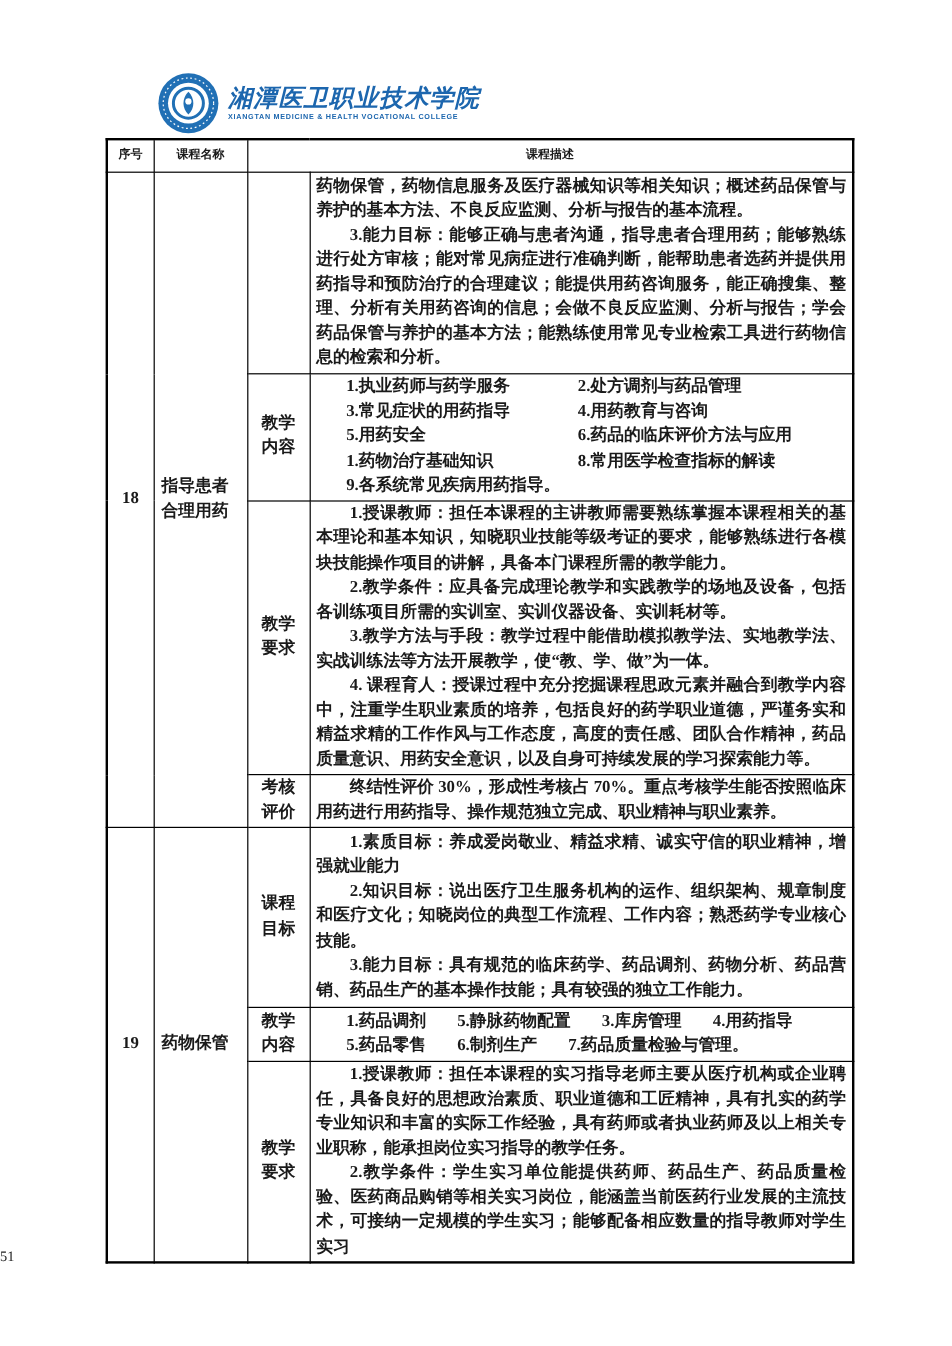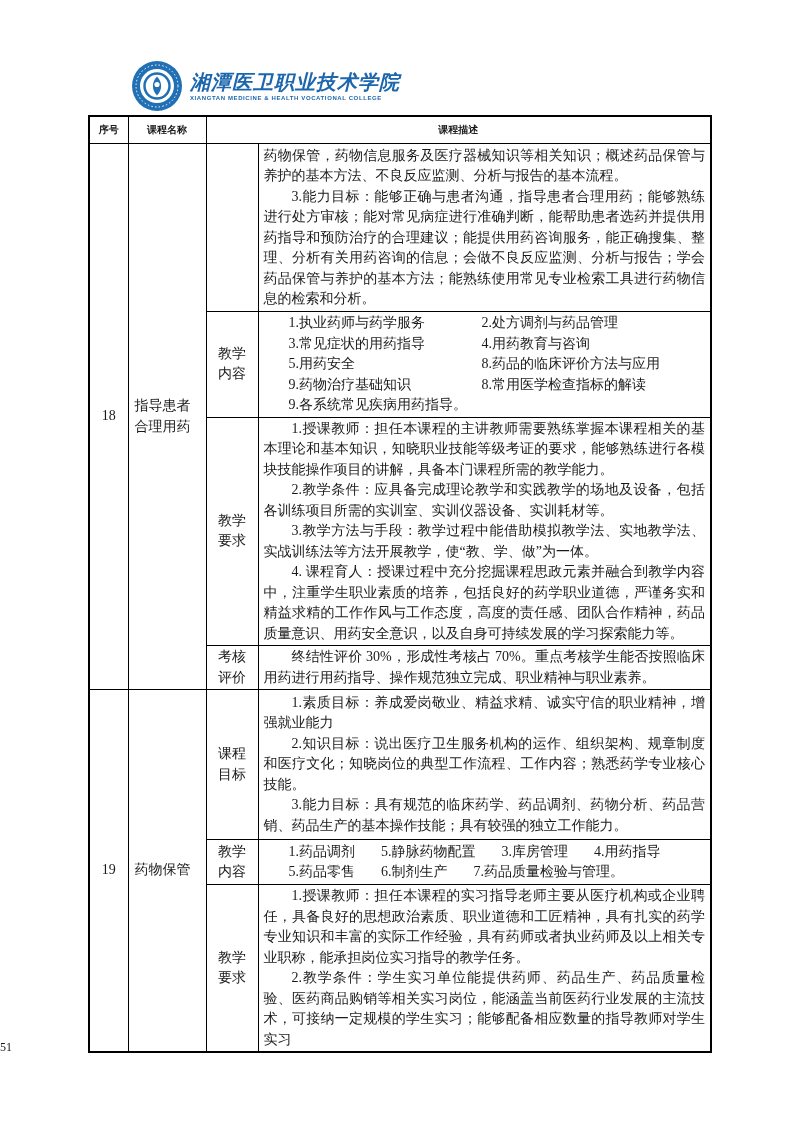--- a/index.html
+++ b/index.html
@@ -22,20 +22,21 @@
   }
   
   .course-table{
     position:absolute;left:88px;top:115px;width:622px;
     border-collapse:collapse;table-layout:fixed;
     font-size:14px;
   }
   .course-table td{
     border:1px solid #000;vertical-align:middle;padding:0;
     line-height:20.5px;
+    font-weight:bold;
   }
   .course-table{border:2px solid #000;}
   td.head{
     height:26px;text-align:center;font-weight:bold;font-size:10px;
     line-height:26px;
   }
   td.num{text-align:center;}
   td.cname{text-align:left;padding:0 6px;}
   td.lbl{text-align:center;}
   td.lbl .lbl-inner{display:inline-block;width:2em;line-height:20.5px;text-align:center;}
@@ -93,22 +94,22 @@
     <td class="content">
       <p>药物保管，药物信息服务及医疗器械知识等相关知识；概述药品保管与养护的基本方法、不良反应监测、分析与报告的基本流程。</p>
       <p class="ind">3.能力目标：能够正确与患者沟通，指导患者合理用药；能够熟练进行处方审核；能对常见病症进行准确判断，能帮助患者选药并提供用药指导和预防治疗的合理建议；能提供用药咨询服务，能正确搜集、整理、分析有关用药咨询的信息；会做不良反应监测、分析与报告；学会药品保管与养护的基本方法；能熟练使用常见专业检索工具进行药物信息的检索和分析。</p>
     </td>
   </tr>
   <tr>
     <td class="lbl" style="height:103px"><span class="lbl-inner">教学内容</span></td>
     <td class="content">
       <div class="pair-row"><span class="c1">1.执业药师与药学服务</span><span>2.处方调剂与药品管理</span></div>
       <div class="pair-row"><span class="c1">3.常见症状的用药指导</span><span>4.用药教育与咨询</span></div>
-      <div class="pair-row"><span class="c1">5.用药安全</span><span>8.药品的临床评价方法与应用</span></div>
-      <div class="pair-row"><span class="c1">9.药物治疗基础知识</span><span>8.常用医学检查指标的解读</span></div>
+      <div class="pair-row"><span class="c1">5.用药安全</span><span>6.药品的临床评价方法与应用</span></div>
+      <div class="pair-row"><span class="c1">1.药物治疗基础知识</span><span>8.常用医学检查指标的解读</span></div>
       <div class="pair-row"><span class="c1">9.各系统常见疾病用药指导。</span><span></span></div>
     </td>
   </tr>
   <tr>
     <td class="lbl" style="height:223px"><span class="lbl-inner">教学要求</span></td>
     <td class="content">
       <p class="ind">1.授课教师：担任本课程的主讲教师需要熟练掌握本课程相关的基本理论和基本知识，知晓职业技能等级考证的要求，能够熟练进行各模块技能操作项目的讲解，具备本门课程所需的教学能力。</p>
       <p class="ind">2.教学条件：应具备完成理论教学和实践教学的场地及设备，包括各训练项目所需的实训室、实训仪器设备、实训耗材等。</p>
       <p class="ind">3.教学方法与手段：教学过程中能借助模拟教学法、实地教学法、实战训练法等方法开展教学，使“教、学、做”为一体。</p>
       <p class="ind">4. 课程育人：授课过程中充分挖掘课程思政元素并融合到教学内容中，注重学生职业素质的培养，包括良好的药学职业道德，严谨务实和精益求精的工作作风与工作态度，高度的责任感、团队合作精神，药品质量意识、用药安全意识，以及自身可持续发展的学习探索能力等。</p>

